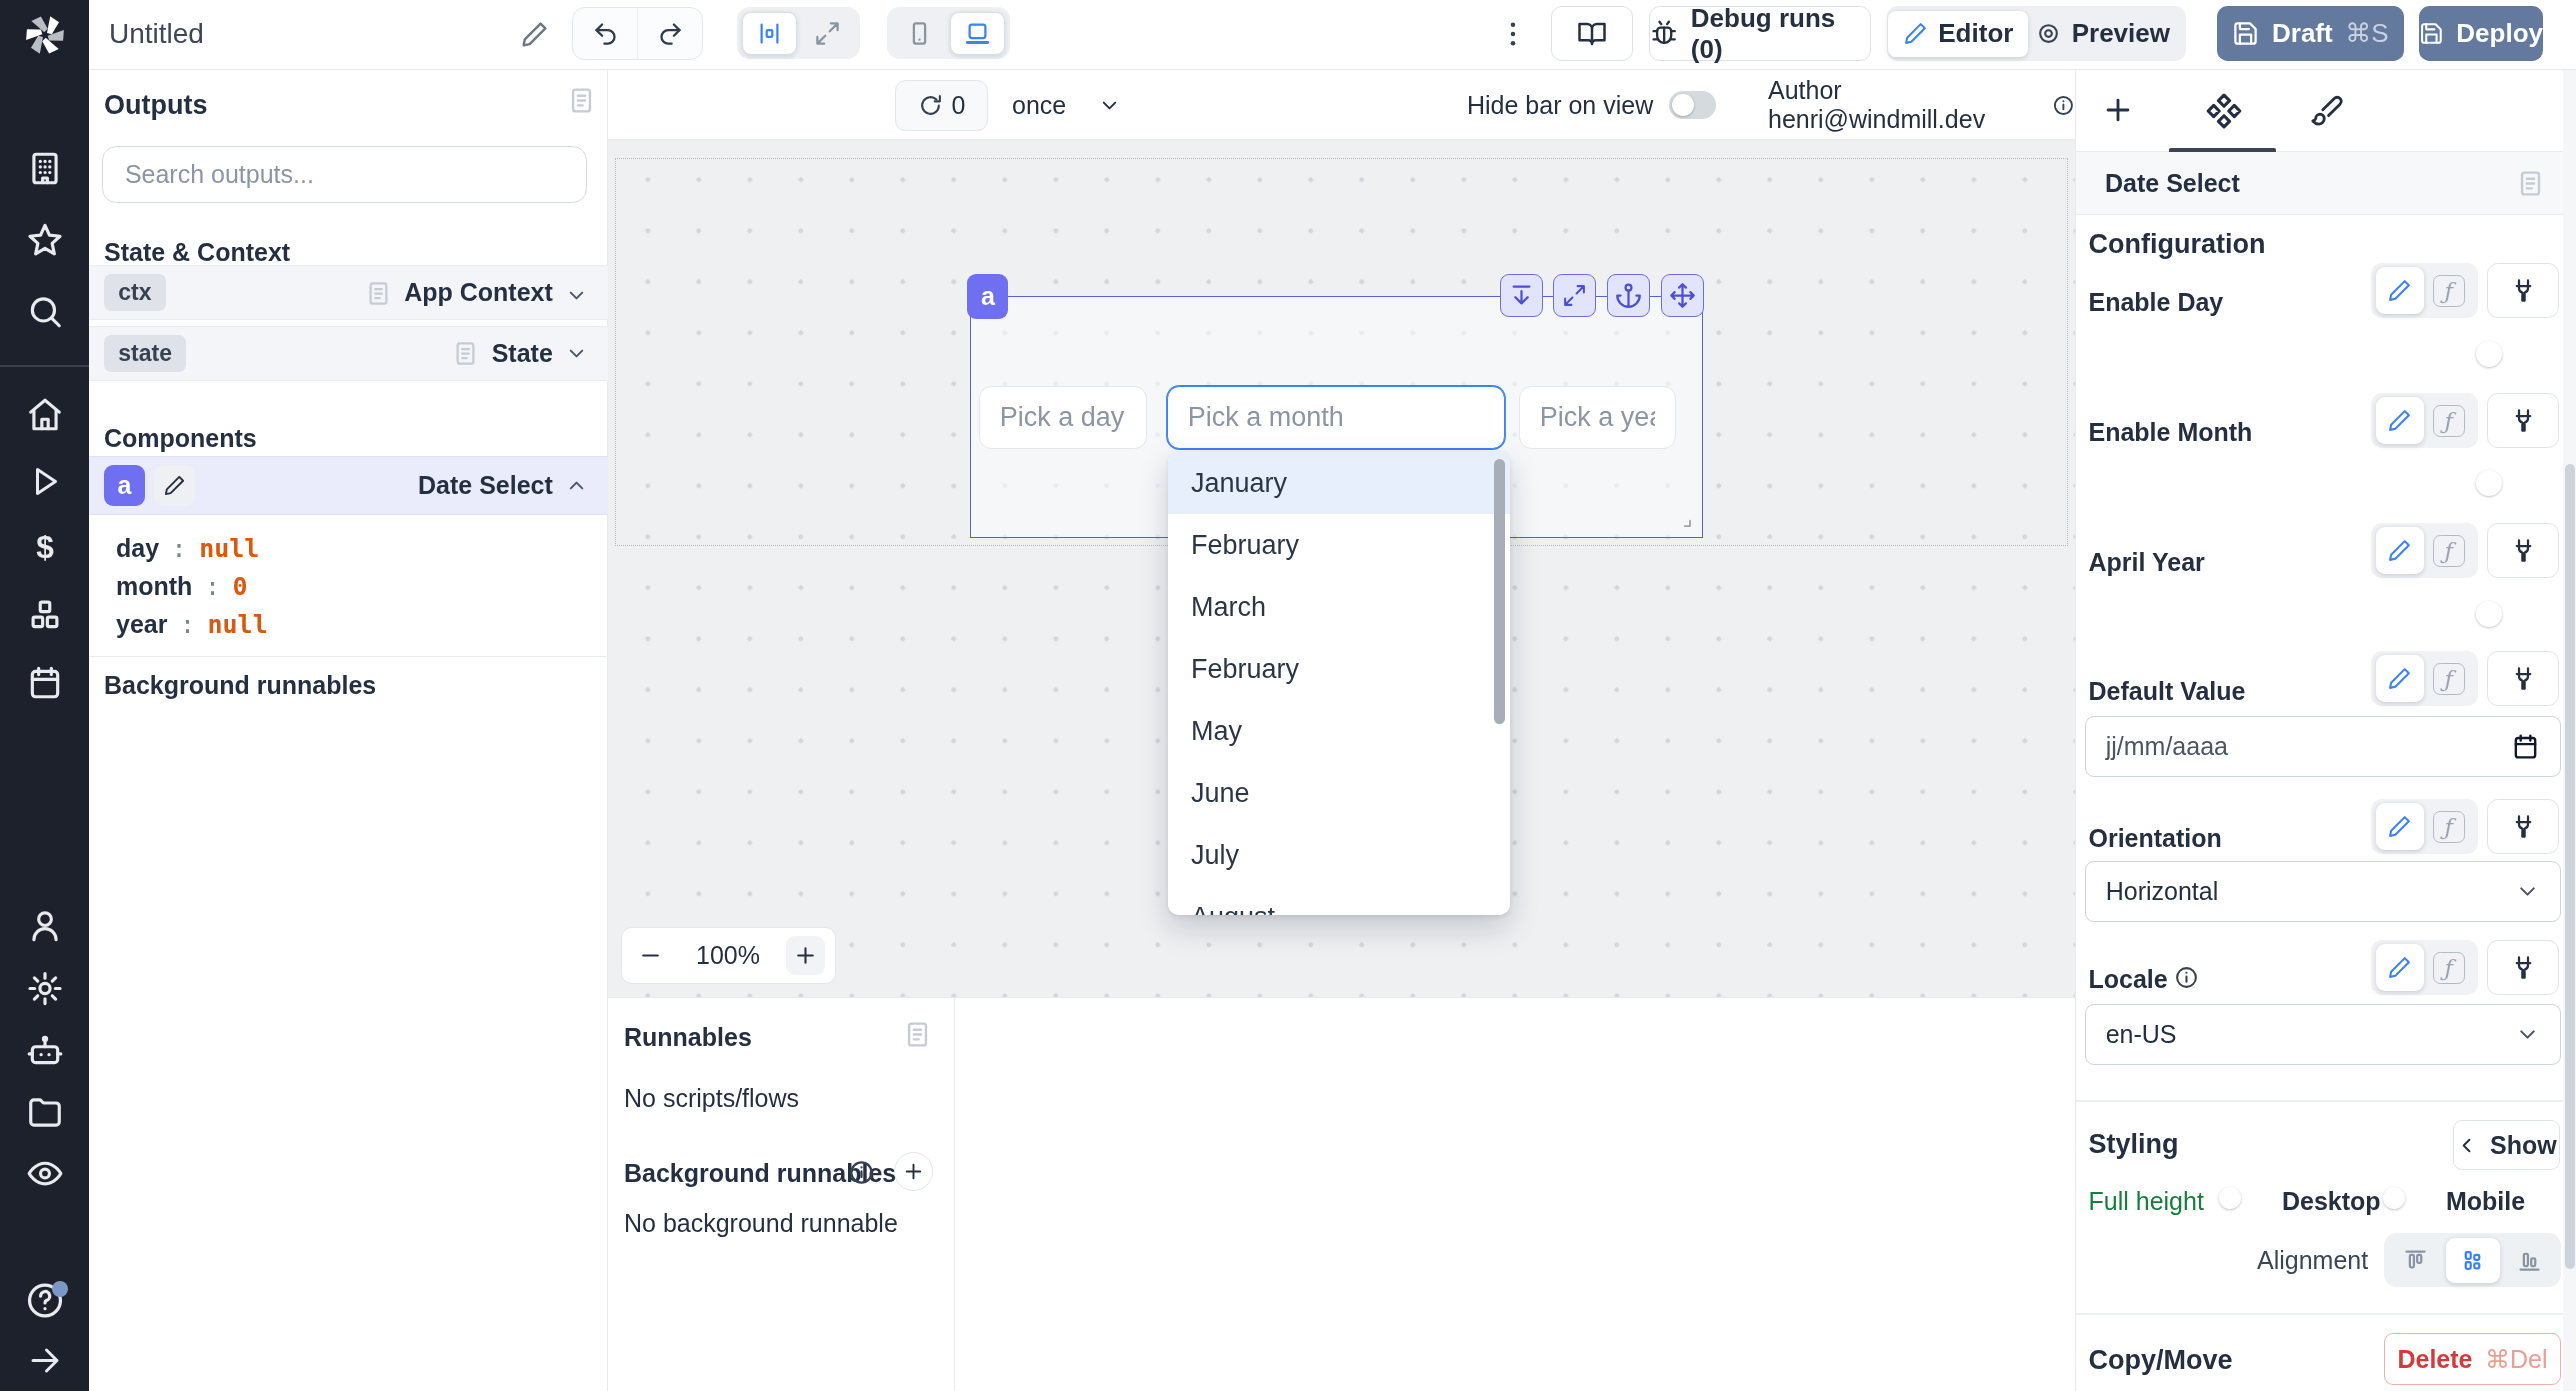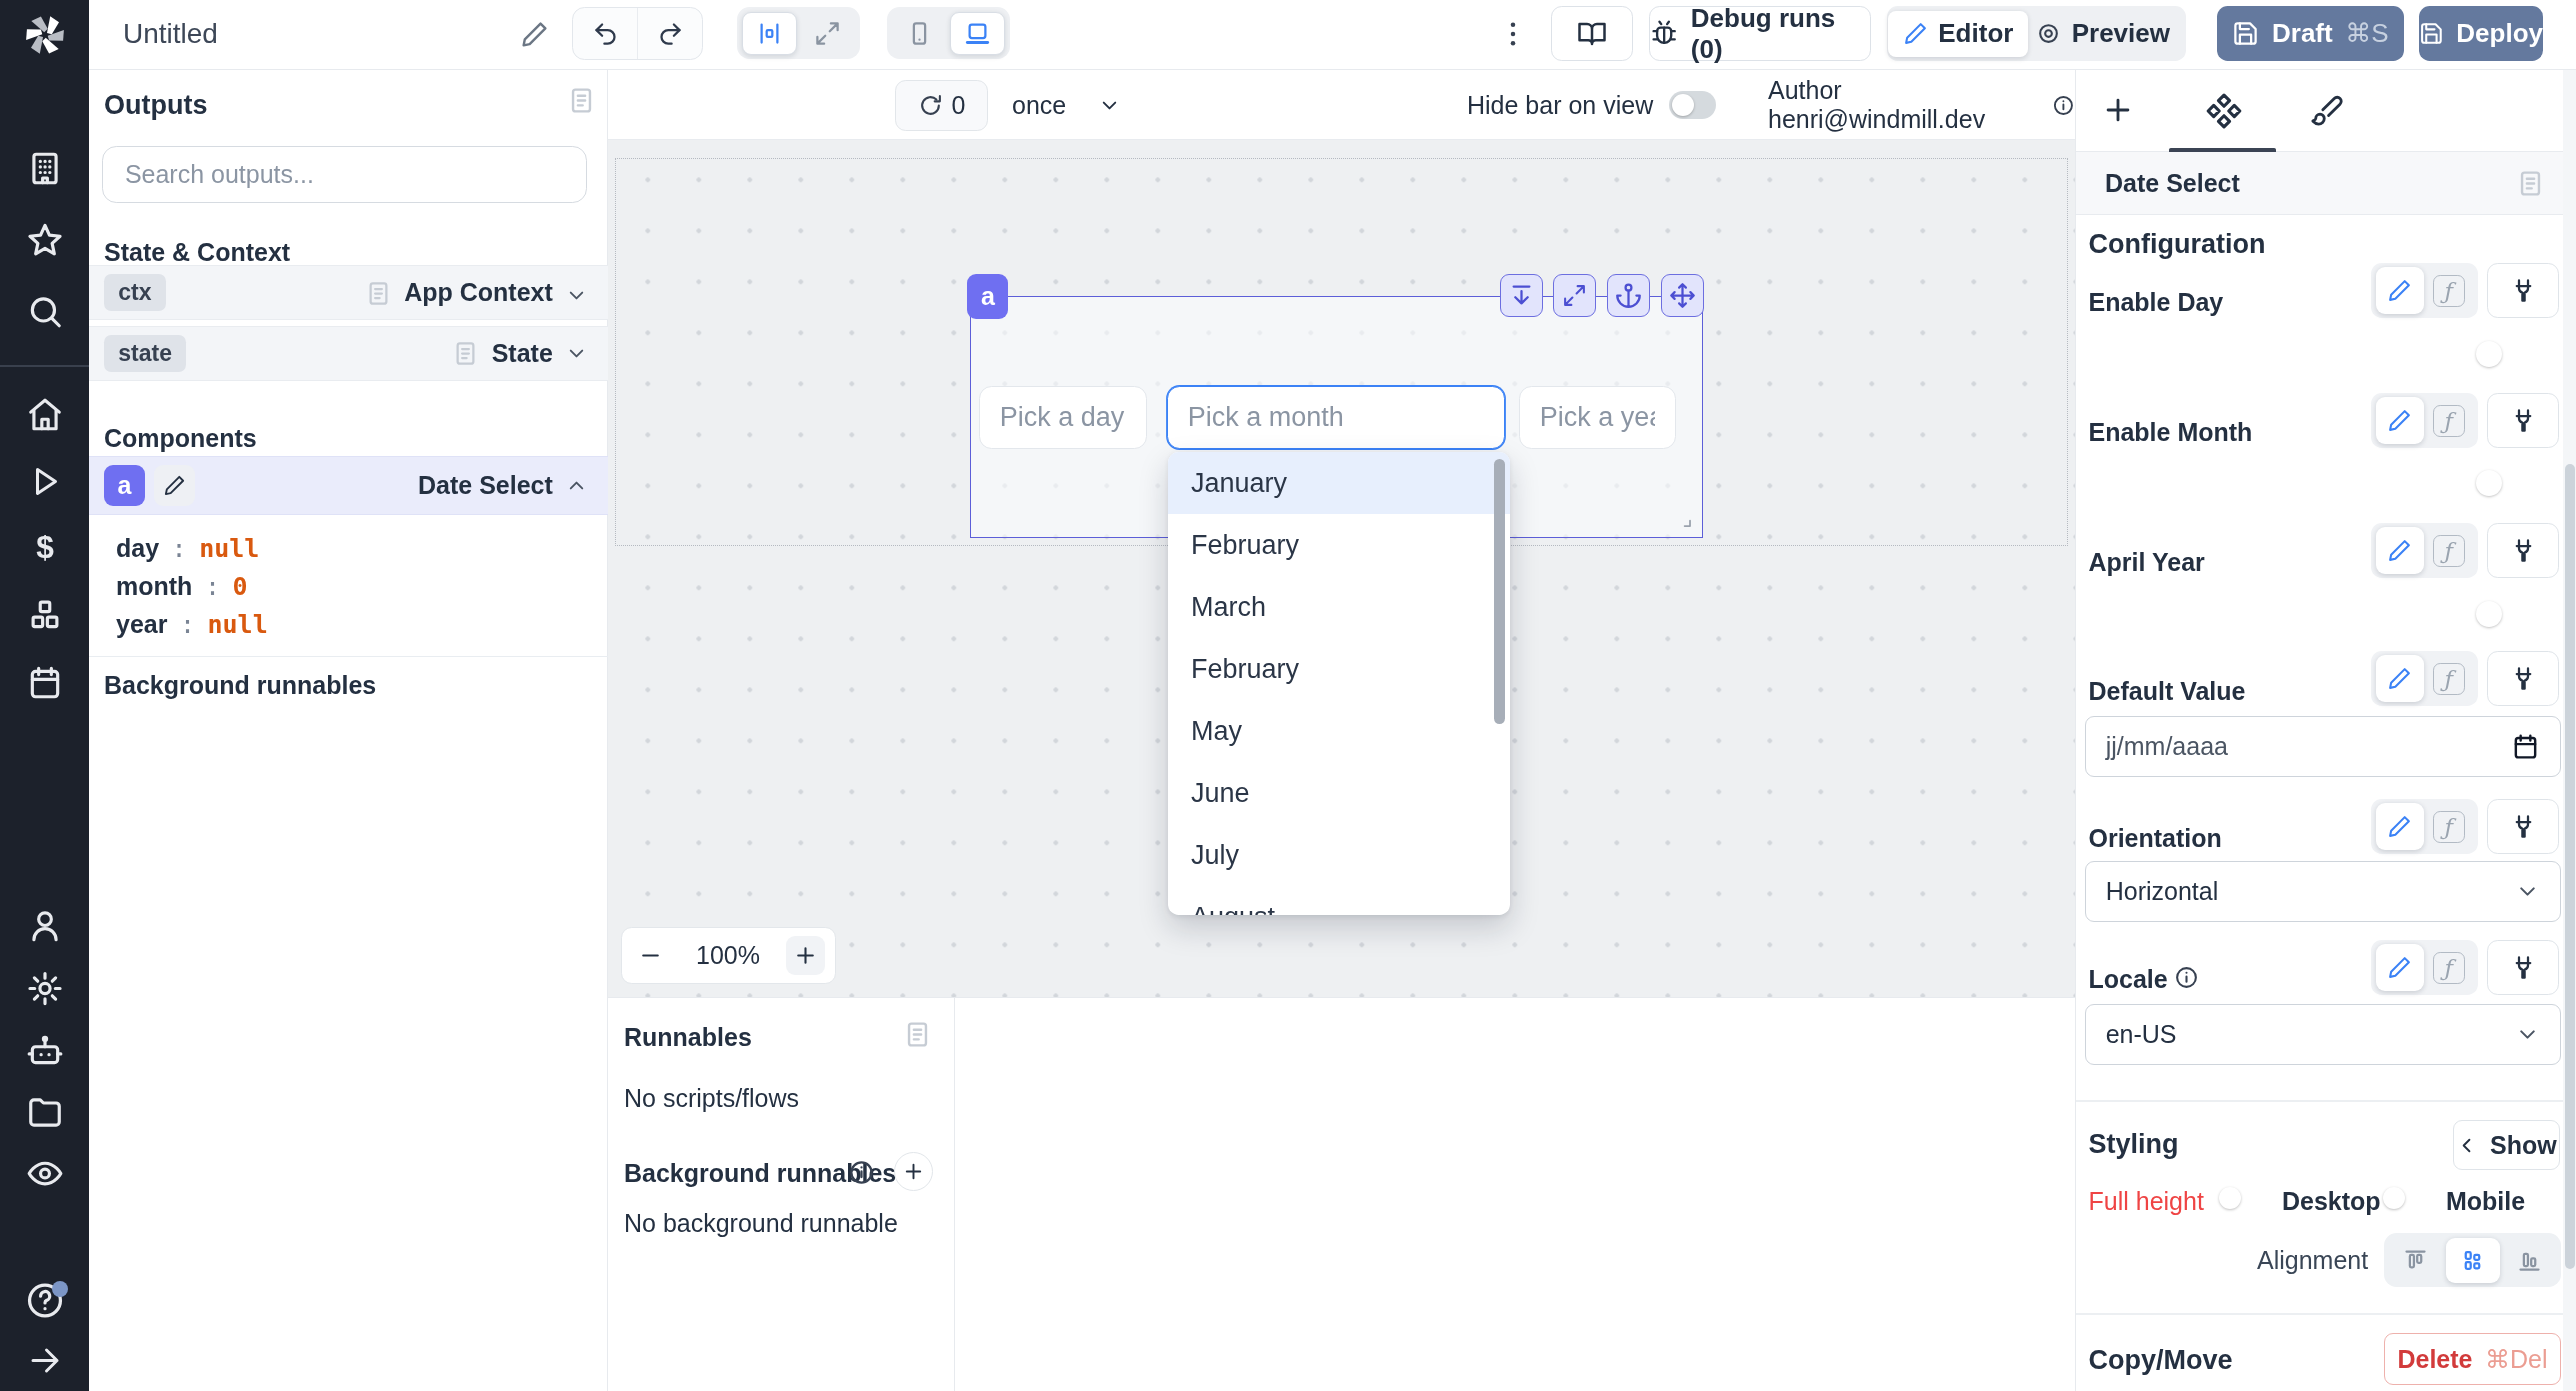--- a/index.html
+++ b/index.html
@@ -342,21 +342,21 @@
     <span class="rail-ic" style="top:1302px"><svg class="ic" style="width:39px;height:39px" viewBox="0 0 44 44" width="39" height="39">
           <use href="#i-help"></use>
         </svg></span>
     <span class="abs" style="left:52px;top:1281px;width:16px;height:16px;border-radius:50%;background:#7c96c6"></span>
     <span class="rail-ic" style="top:1362px"><svg class="ic" style="width:36px;height:36px" viewBox="0 0 40 40" width="36" height="36">
           <use href="#i-arrow-right"></use>
         </svg></span>
   </div>
 
   <div class="abs topbar">
-    <span class="abs tb-title" style="left:34px;top:18px">Untitled</span>
+    <span class="abs tb-title" style="left:20px;top:18px">Untitled</span>
     <span class="abs" style="left:431px;top:19.7px;color:#6b7684"><svg class="ic" style="width:29px;height:29px" viewBox="0 0 32 32" width="29" height="29">
           <use href="#i-pencil"></use>
         </svg></span>
 
     <div class="abs flex" style="left:483px;top:7.2px;width:131px;height:53px;background:#fbfcfd;border:1.8px solid #e3e7ec;border-radius:12.5px">
       <span style="flex:1;display:flex;align-items:center;justify-content:center;color:#2f3a4c;border-right:1.8px solid #e9ecf0;height:100%">
           <svg class="ic" style="width:27px;height:27px" viewBox="0 0 30 30" width="27" height="27">
             <use href="#i-undo"></use>
           </svg>
         </span>
@@ -782,21 +782,21 @@
 
     
     <span class="abs h-bold" style="left:12.5px;top:1059px;font-size:27px">Styling</span>
     <div class="show-btn" style="left:377px;top:1050px">
       <svg class="ic" style="width:23px;height:23px" viewBox="0 0 26 26" width="23" height="23">
           <use href="#i-chev-left"></use>
         </svg>
       <span>Show</span>
     </div>
 
-    <span class="abs" style="left:12.5px;top:1117px;font-size:25px;color:#ef4444">Full height</span>
+    <span class="abs" style="left:12.5px;top:1117px;font-size:25px;color:#15803d">Full height</span>
     <span class="toggle off abs" style="left:140px;top:1114px;width:48px;height:28px"><span class="knob" style="left:2.7px;width:22.4px;height:22.4px"></span></span>
     <span class="abs rlabel" style="left:206px;top:1117px;font-weight:700">Desktop</span>
     <span class="toggle off abs" style="left:304px;top:1114px;width:48px;height:28px"><span class="knob" style="left:2.7px;width:22.4px;height:22.4px"></span></span>
     <span class="abs rlabel" style="left:370px;top:1117px;font-weight:700">Mobile</span>
 
     <span class="abs" style="left:181px;top:1176px;width:107px;text-align:right;font-size:25px;color:#3a4656">Alignment</span>
     <div class="align-seg" style="left:308px;top:1163px">
       <span class="align-cell">
           <svg class="ic" style="width:27px;height:27px" viewBox="0 0 30 30" width="27" height="27">
             <use href="#i-align-top"></use>

